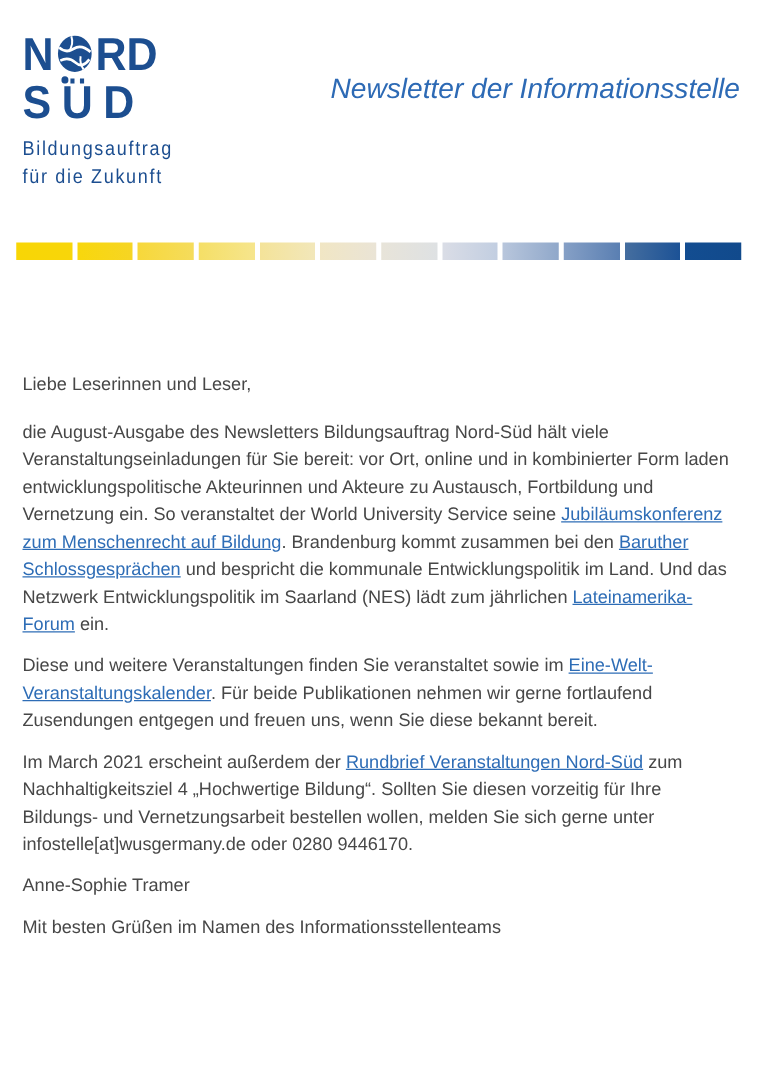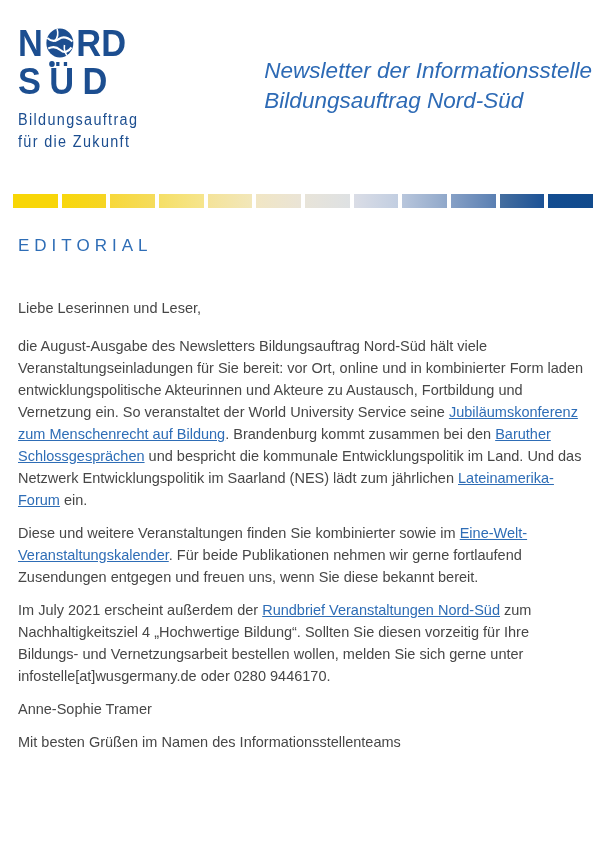--- a/index.html
+++ b/index.html
@@ -13,21 +13,21 @@
 
   
   .logo{position:absolute;left:18px;top:26px;color:var(--logo-blue);}
   .logo-row1{display:flex;align-items:flex-start;font-weight:bold;font-size:37px;line-height:36px;letter-spacing:0px;transform:scaleX(.93);transform-origin:left top;}
   .logo-row1 .globe-wrap{display:inline-block;margin:1px 2px 0 2px;height:36px;}
   .logo-row2{font-weight:bold;font-size:37px;line-height:36px;letter-spacing:9px;margin-top:1px;transform:scaleX(.93);transform-origin:left top;}
   .logo-sub{font-size:16px;line-height:22px;letter-spacing:1.5px;margin-top:0;transform:scaleX(.9);transform-origin:left top;}
   .logo-sub.first{margin-top:9px;}
 
   
-  .title-block{position:absolute;right:14px;top:56px;text-align:left;color:var(--title-blue);}
+  .title-block{position:absolute;right:14px;top:56px;text-align:center;color:var(--title-blue);}
   .title-line{font-style:italic;font-size:22.5px;line-height:30px;}
   .issue{font-size:13px;margin-top:28px;}
 
   
   .bar{position:absolute;top:194px;left:13px;right:13px;height:14px;display:flex;gap:4px;}
   .bar .seg{flex:1 1 0;height:100%;}
 
   
   .editorial{position:absolute;top:236px;left:18px;margin:0;font-weight:400;font-size:17px;letter-spacing:5px;color:var(--link-blue);}
   .content{position:absolute;top:297px;left:18px;width:575px;color:var(--body-text);font-size:14.5px;line-height:22px;}
@@ -55,41 +55,39 @@
       </span>
       <span>RD</span>
     </div>
     <div class="logo-row2">SÜD</div>
     <div class="logo-sub first">Bildungsauftrag</div>
     <div class="logo-sub">für die Zukunft</div>
   </div>
 
   <div class="title-block">
     <div class="title-line">Newsletter der Informationsstelle</div>
-    <div class="title-line">Bildungsauftrag Nord-Süd</div>
   </div>
 
   <div class="bar">
       <span class="seg" style="background: linear-gradient(90deg, rgb(248, 214, 5), rgb(248, 214, 10));"></span>
       <span class="seg" style="background: linear-gradient(90deg, rgb(248, 215, 12), rgb(246, 213, 36));"></span>
       <span class="seg" style="background: linear-gradient(90deg, rgb(247, 216, 58), rgb(245, 220, 92));"></span>
       <span class="seg" style="background: linear-gradient(90deg, rgb(245, 223, 102), rgb(246, 229, 141));"></span>
       <span class="seg" style="background: linear-gradient(90deg, rgb(244, 227, 153), rgb(242, 231, 186));"></span>
       <span class="seg" style="background: linear-gradient(90deg, rgb(241, 230, 196), rgb(234, 228, 214));"></span>
       <span class="seg" style="background: linear-gradient(90deg, rgb(232, 228, 217), rgb(222, 225, 227));"></span>
       <span class="seg" style="background: linear-gradient(90deg, rgb(218, 221, 230), rgb(194, 206, 225));"></span>
       <span class="seg" style="background: linear-gradient(90deg, rgb(184, 198, 220), rgb(144, 168, 202));"></span>
       <span class="seg" style="background: linear-gradient(90deg, rgb(134, 160, 198), rgb(90, 127, 178));"></span>
       <span class="seg" style="background: linear-gradient(90deg, rgb(69, 110, 159), rgb(28, 82, 150));"></span>
       <span class="seg" style="background: linear-gradient(90deg, rgb(19, 77, 145), rgb(17, 74, 140));"></span>
     </div>
 
-  <h2 class="editorial">EDITORIAL</h2>
   <div class="content">
       <p><span>Liebe Leserinnen und Leser,</span></p>
       <p><span>die August-Ausgabe des Newsletters Bildungsauftrag Nord-Süd hält viele Veranstaltungseinladungen für Sie bereit: vor Ort, online und in kombinierter Form laden entwicklungspolitische Akteurinnen und Akteure zu Austausch, Fortbildung und Vernetzung ein. So veranstaltet der World University Service seine </span><a href="#" class="link">Jubiläumskonferenz zum Menschenrecht auf Bildung</a><span>. Brandenburg kommt zusammen bei den </span><a href="#" class="link">Baruther Schlossgesprächen</a><span> und bespricht die kommunale Entwicklungspolitik im Land. Und das Netzwerk Entwicklungspolitik im Saarland (NES) lädt zum jährlichen </span><a href="#" class="link">Lateinamerika-Forum</a><span> ein.</span></p>
-      <p><span>Diese und weitere Veranstaltungen finden Sie kombinierter sowie im </span><a href="#" class="link">Eine-Welt-Veranstaltungskalender</a><span>. Für beide Publikationen nehmen wir gerne fortlaufend Zusendungen entgegen und freuen uns, wenn Sie diese bekannt bereit.</span></p>
-      <p><span>Im July 2021 erscheint außerdem der </span><a href="#" class="link">Rundbrief Veranstaltungen Nord-Süd</a><span> zum Nachhaltigkeitsziel 4 „Hochwertige Bildung“. Sollten Sie diesen vorzeitig für Ihre Bildungs- und Vernetzungsarbeit bestellen wollen, melden Sie sich gerne unter infostelle[at]wusgermany.de oder 0280 9446170.</span></p>
+      <p><span>Diese und weitere Veranstaltungen finden Sie veranstaltet sowie im </span><a href="#" class="link">Eine-Welt-Veranstaltungskalender</a><span>. Für beide Publikationen nehmen wir gerne fortlaufend Zusendungen entgegen und freuen uns, wenn Sie diese bekannt bereit.</span></p>
+      <p><span>Im March 2021 erscheint außerdem der </span><a href="#" class="link">Rundbrief Veranstaltungen Nord-Süd</a><span> zum Nachhaltigkeitsziel 4 „Hochwertige Bildung“. Sollten Sie diesen vorzeitig für Ihre Bildungs- und Vernetzungsarbeit bestellen wollen, melden Sie sich gerne unter infostelle[at]wusgermany.de oder 0280 9446170.</span></p>
       <p><span>Anne-Sophie Tramer</span></p>
       <p><span>Mit besten Grüßen im Namen des Informationsstellenteams</span></p>
     </div>
 
 </div>
 
 </body></html>

